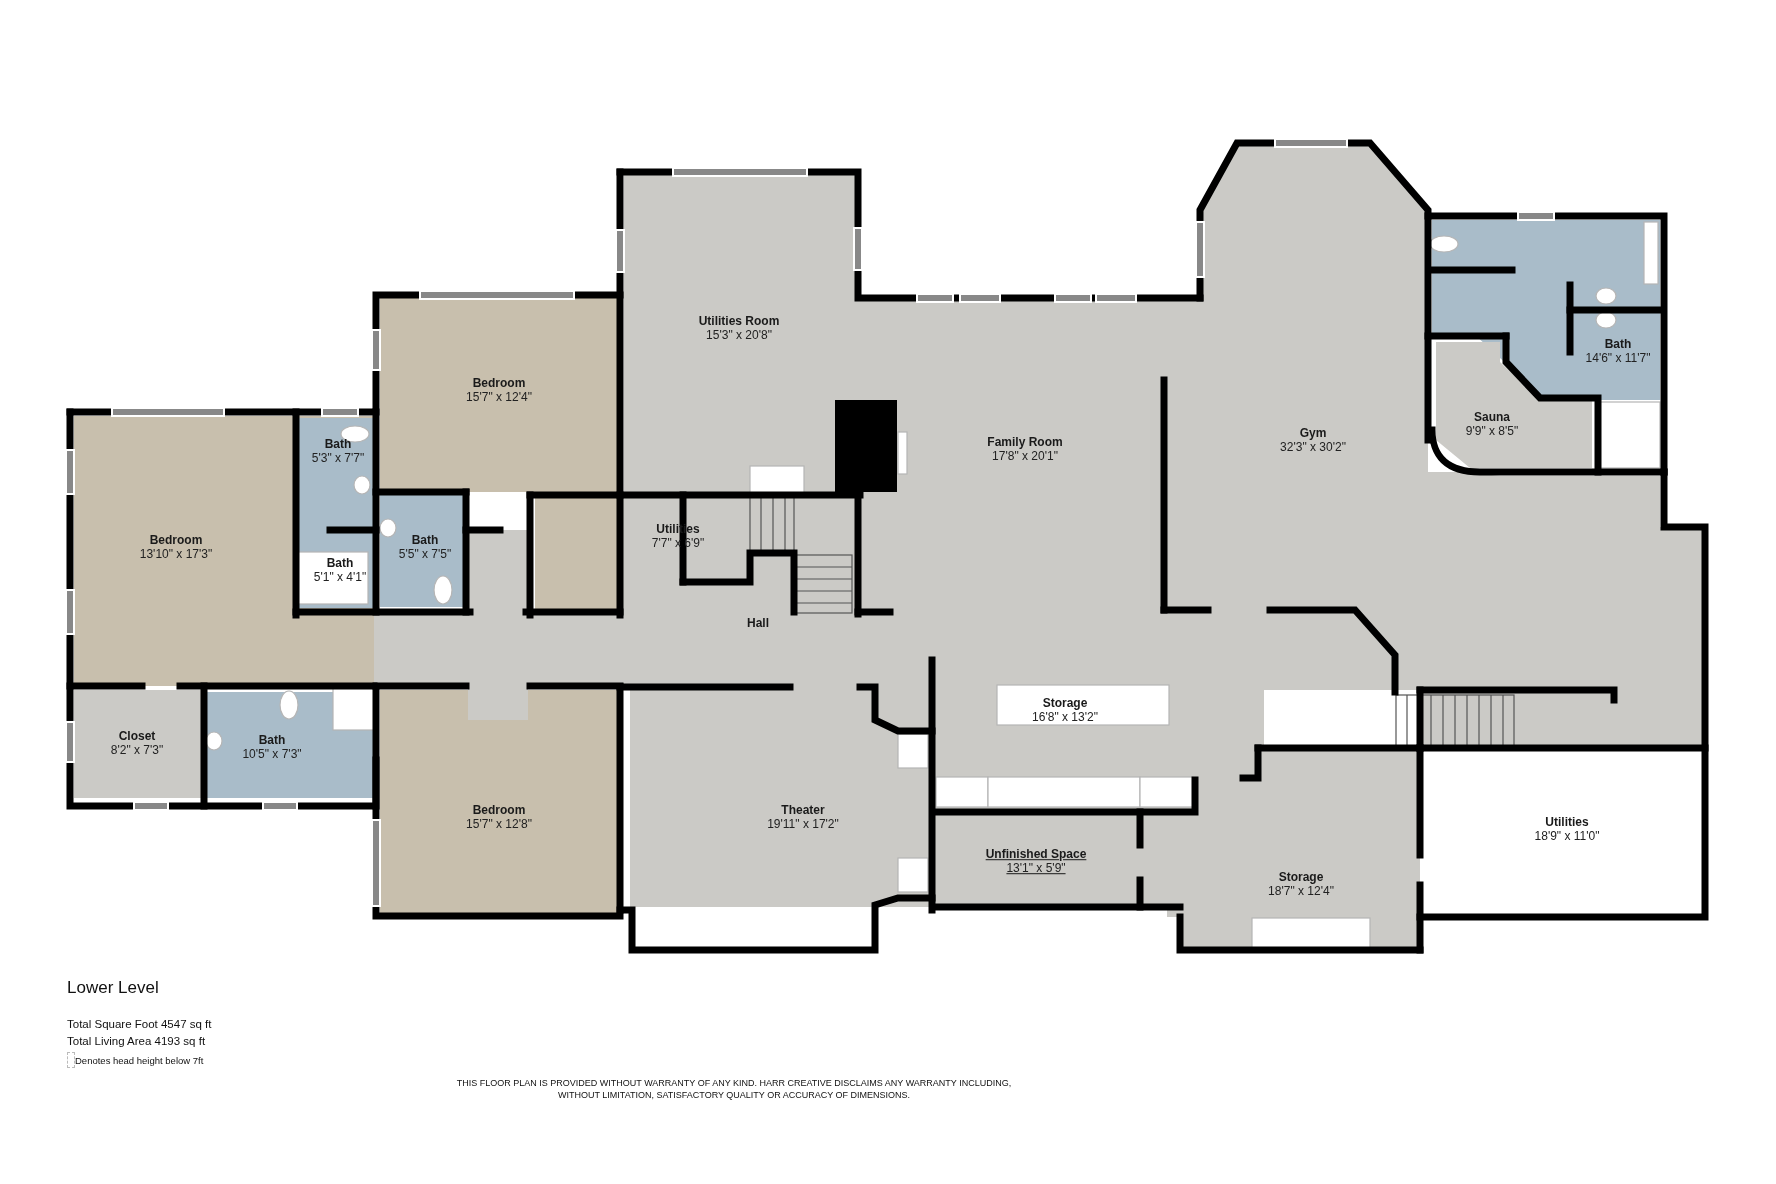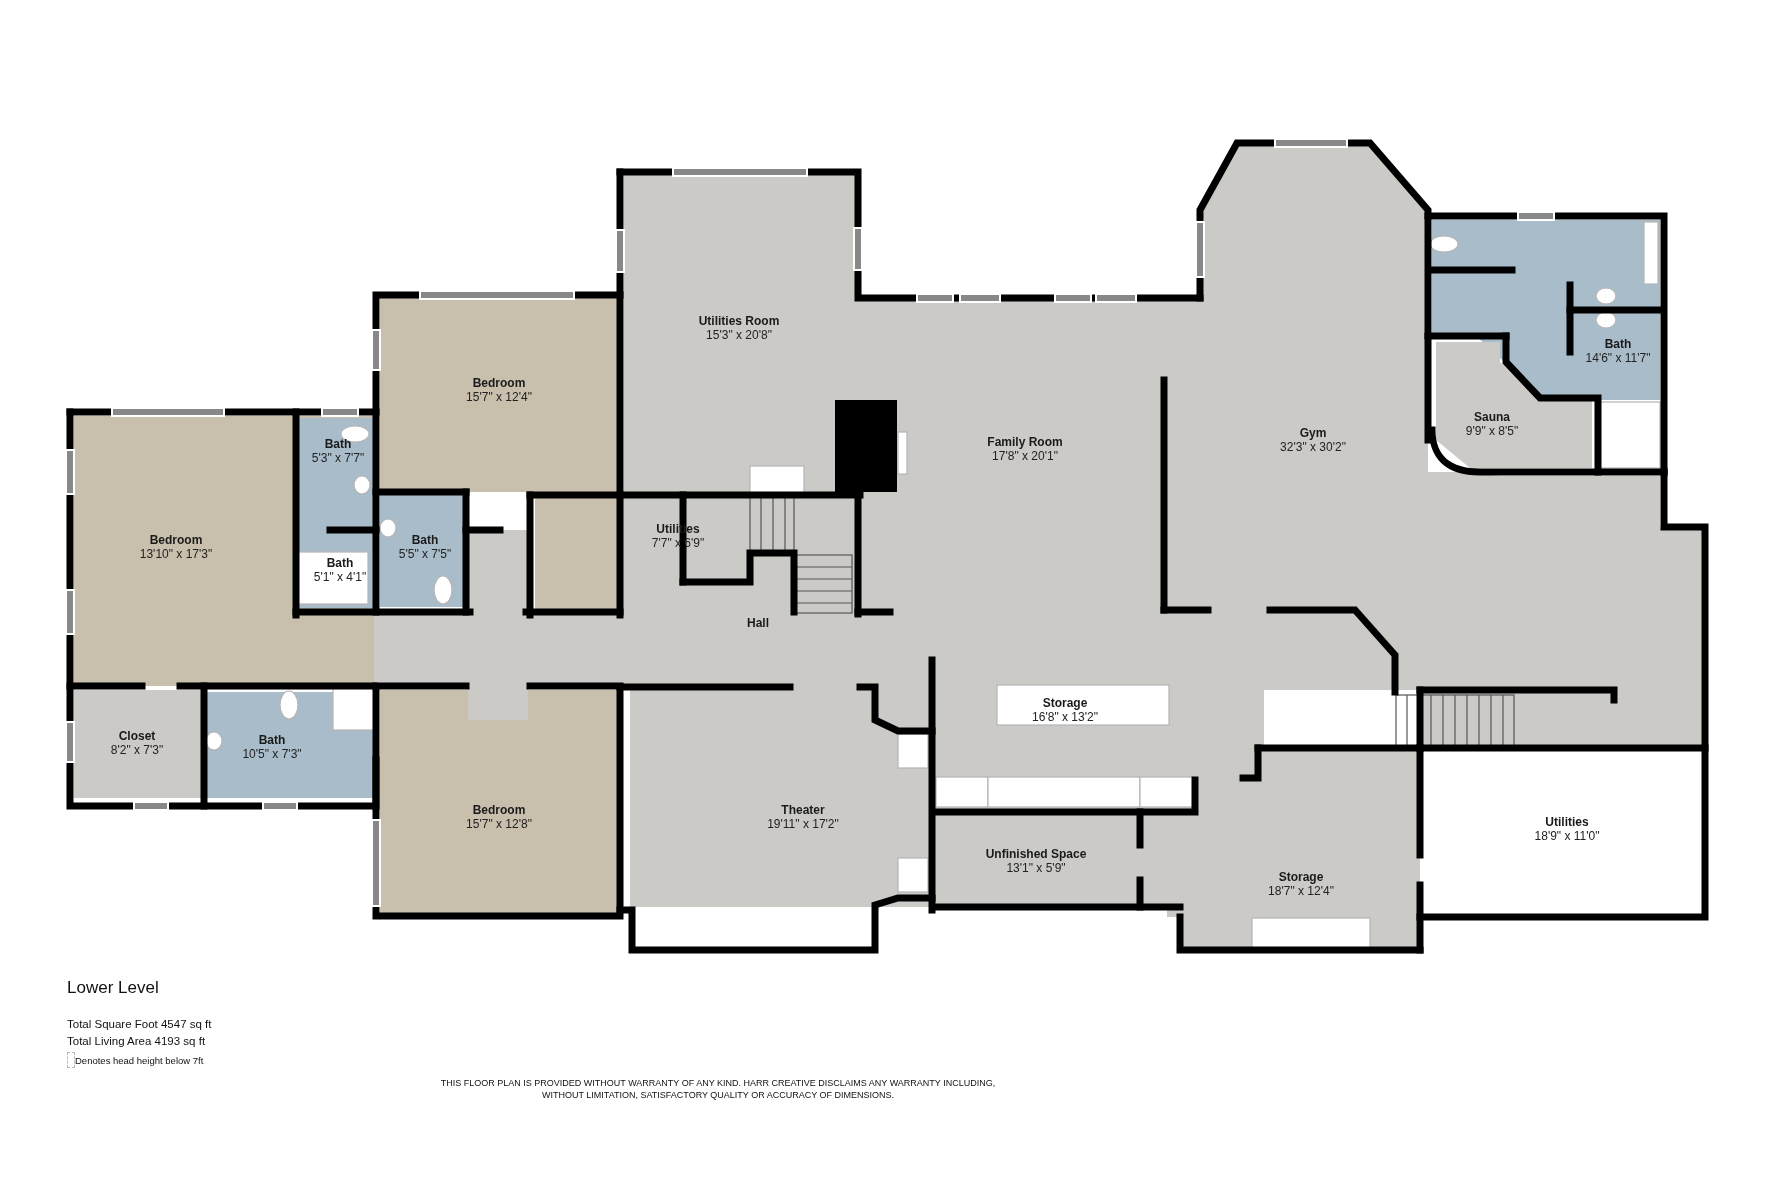--- a/index.html
+++ b/index.html
@@ -6,21 +6,21 @@
   body { width:1776px; height:1184px; position:relative; overflow:hidden; font-family:"Liberation Sans", sans-serif; }
   #plan { position:absolute; left:0; top:0; width:1776px; height:1184px; }
   .room-label { position:absolute; transform:translate(-50%,-50%); text-align:center; white-space:nowrap; color:#1a1a1a; line-height:1.15; }
   .room-name { font-size:12px; font-weight:bold; display:block; }
   .room-dim { font-size:12px; display:block; color:#222; }
   .legend { position:absolute; left:67px; top:978px; color:#111; }
   .legend-title { font-size:17px; display:block; margin-bottom:20px; }
   .legend-stat { font-size:11.5px; font-weight:normal; display:block; margin-bottom:5px; }
   .legend-note { font-size:9.5px; display:flex; align-items:center; margin-top:2px; }
   .legend-swatch { width:6px; height:14px; border:1px dashed #bbb; display:inline-block; }
-  .disclaimer { position:absolute; left:0; width:1436px; top:1077px; text-align:center; font-size:9px; line-height:12px; color:#111; }
+  .disclaimer { position:absolute; left:16px; width:1436px; top:1077px; text-align:center; font-size:9px; line-height:12px; color:#111; }
 </style>
 </head>
 <body>
 
 <svg id="plan" viewBox="0 0 1776 1184" xmlns="http://www.w3.org/2000/svg">
 
   <g>
 
     <polygon fill="#cbcac6" points="624,172 858,172 858,298 1200,298 1200,210 1237,143 1370,143 1428,210 1428,298 1428,472 1466,472 1500,476 1660,476 1660,527 1705,527 1705,748 1420,748 1420,690 1264,690 1264,748 1420,748 1420,917 1430,917 1430,917 1420,917 1420,950 1182,950 1182,917 1167,917 1167,910 1140,910 1140,907 630,907 630,907 630,690 623,690 623,687 383,687 383,618 623,618 623,495 624,495"></polygon>
 
@@ -246,21 +246,21 @@
   <span class="room-dim">15'7" x 12'8"</span>
 </div>
 <div class="room-label" style="left:782px;top:818px;margin-left:21px;">
   <span class="room-name">Theater</span>
   <span class="room-dim">19'11" x 17'2"</span>
 </div>
 <div class="room-label" style="left:1065px;top:711px;">
   <span class="room-name">Storage</span>
   <span class="room-dim">16'8" x 13'2"</span>
 </div>
-<div class="room-label" style="left:1036px;top:862px;">
+<div class="room-label" style="left:1036px;top:862px;text-decoration:underline;">
   <span class="room-name">Unfinished Space</span>
   <span class="room-dim">13'1" x 5'9"</span>
 </div>
 <div class="room-label" style="left:1301px;top:853px;margin-top:32px;">
   <span class="room-name">Storage</span>
   <span class="room-dim">18'7" x 12'4"</span>
 </div>
 <div class="room-label" style="left:1567px;top:830px;">
   <span class="room-name">Utilities</span>
   <span class="room-dim">18'9" x 11'0"</span>

